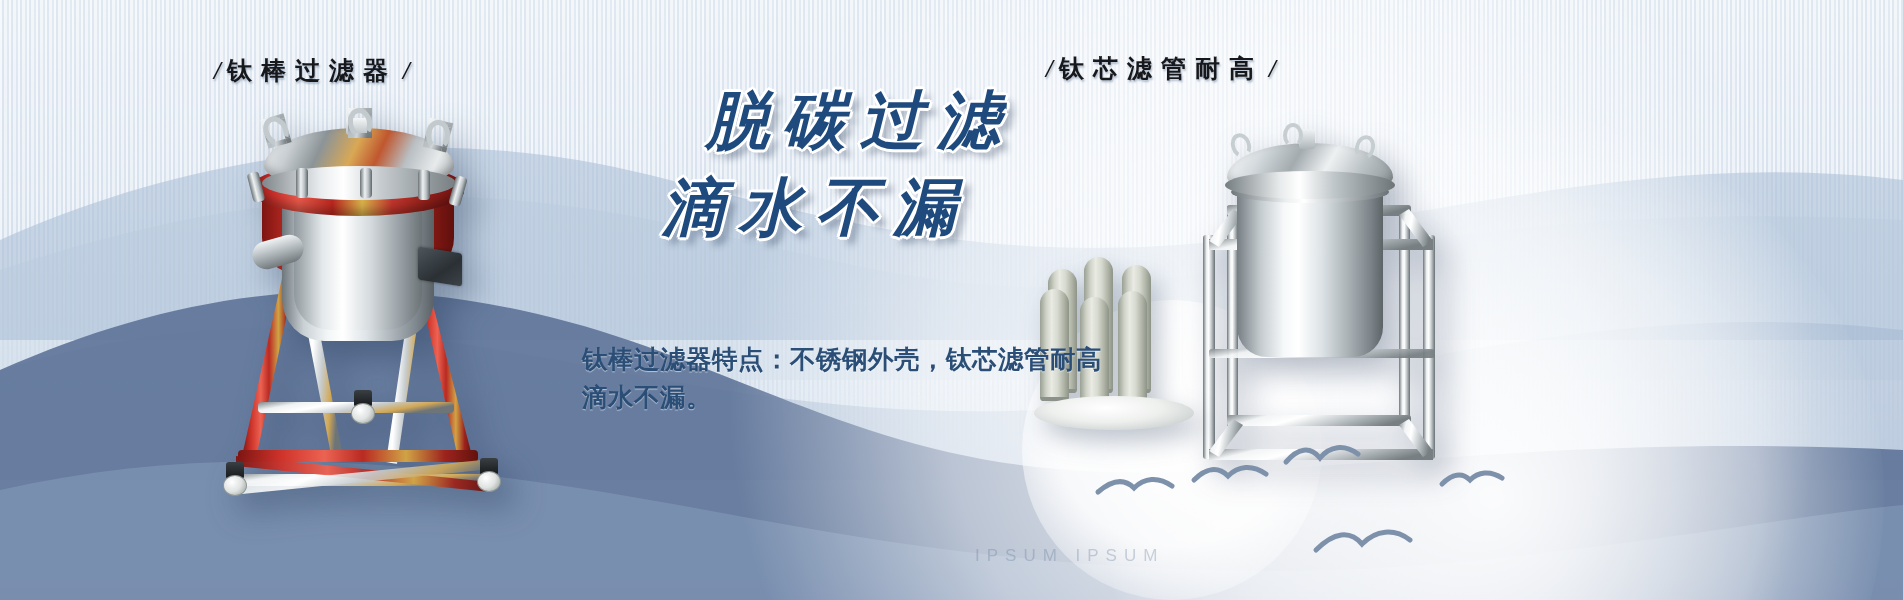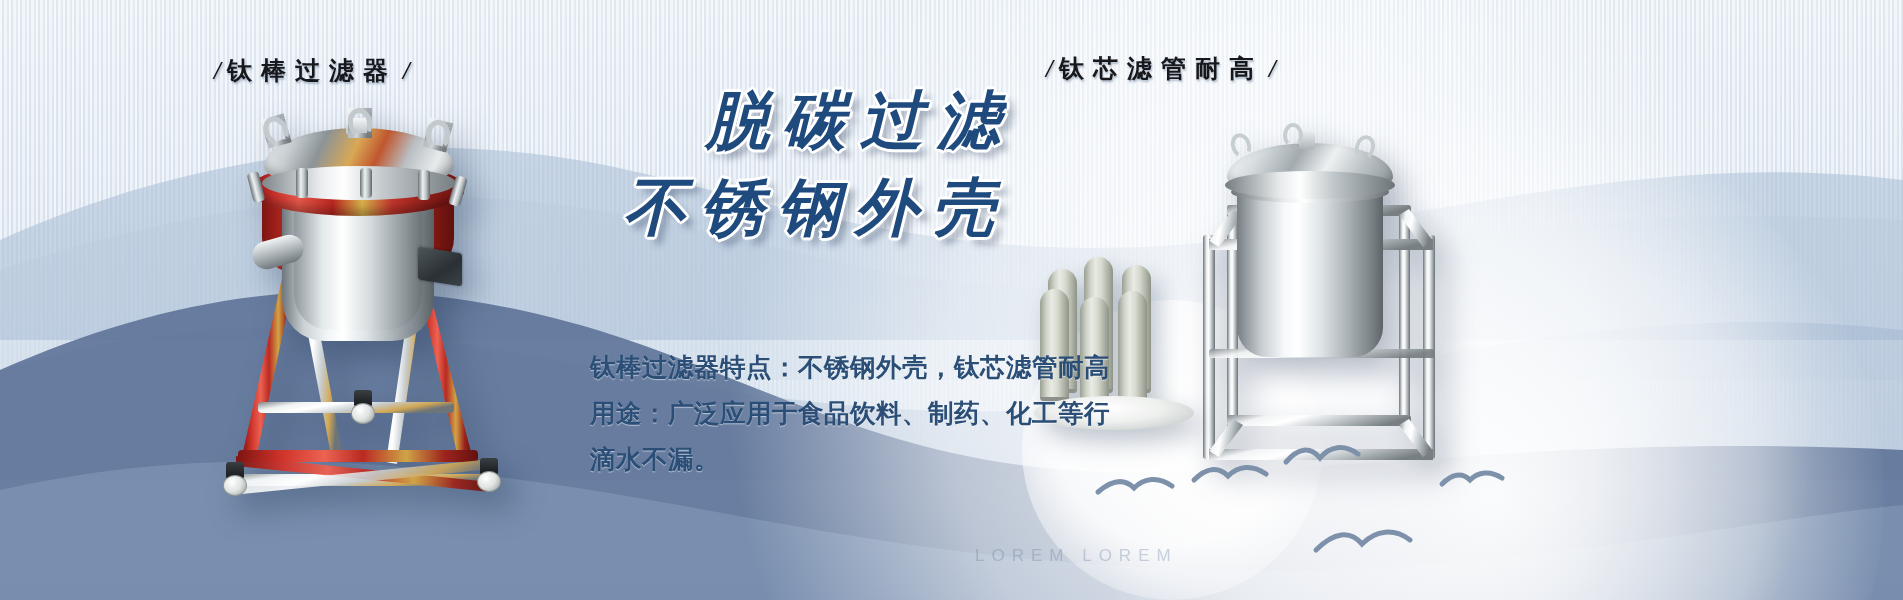--- a/index.html
+++ b/index.html
@@ -103,21 +103,21 @@
     width:640px;
     z-index:14;
     font-family:"DejaVu Serif", serif;
     font-weight:bold;
     font-size:25.5px;
     line-height:38px;
     color:#2b4e77;
     letter-spacing:.5px;
     text-shadow:0 1px 1px rgba(255,255,255,.55);
   }
-  .body-copy p{ margin:8px; }
+  .body-copy p{ margin:0; }
 
   
   .watermark{
     position:absolute;
     left:975px; top:546px;
     z-index:13;
     font-family:"Liberation Sans", sans-serif;
     font-size:17px;
     letter-spacing:7px;
     color:rgba(90,115,150,.30);
@@ -316,26 +316,25 @@
   <div class="sec-title" id="title-left">
     <span class="bar">/</span><span>钛棒过滤器</span><span class="bar">/</span>
   </div>
 
   <div class="sec-title" id="title-right">
     <span class="bar">/</span><span>钛芯滤管耐高</span><span class="bar">/</span>
   </div>
 
   <div class="headline">
     <div class="hl-line first">脱碳过滤</div>
-    <div class="hl-line second">不锈钢外壳</div>
+    <div class="hl-line second">滴水不漏</div>
   </div>
 
   <div class="body-copy">
     <p>钛棒过滤器特点：不锈钢外壳，钛芯滤管耐高</p>
-    <p>用途：广泛应用于食品饮料、制药、化工等行</p>
     <p>滴水不漏。</p>
   </div>
 
   <div class="prod-left">
 
     <svg class="pl-frame" viewBox="0 0 330 240">
       <defs>
         <linearGradient id="redg" x1="0" y1="0" x2="1" y2="0">
           <stop offset="0%" stop-color="#7d1512"></stop>
           <stop offset="18%" stop-color="#cf332a"></stop>
@@ -468,15 +467,15 @@
   <svg class="birds" viewBox="0 0 460 170">
     <g fill="none" stroke="#7e91ab" stroke-width="5" stroke-linecap="round">
       <path d="M8,72 C22,60 34,58 44,68 C54,58 68,56 82,66"></path>
       <path d="M104,60 C116,48 128,46 138,56 C148,46 162,44 176,54"></path>
       <path d="M196,42 C208,28 220,26 230,38 C240,26 254,24 268,34"></path>
       <path d="M226,130 C244,112 260,110 272,124 C286,110 304,108 320,120"></path>
       <path d="M352,64 C362,54 372,52 380,60 C388,52 400,50 412,58"></path>
     </g>
   </svg>
 
-  <div class="watermark">LOREM LOREM</div>
+  <div class="watermark">IPSUM IPSUM</div>
 
 </div>
 
 </body></html>

